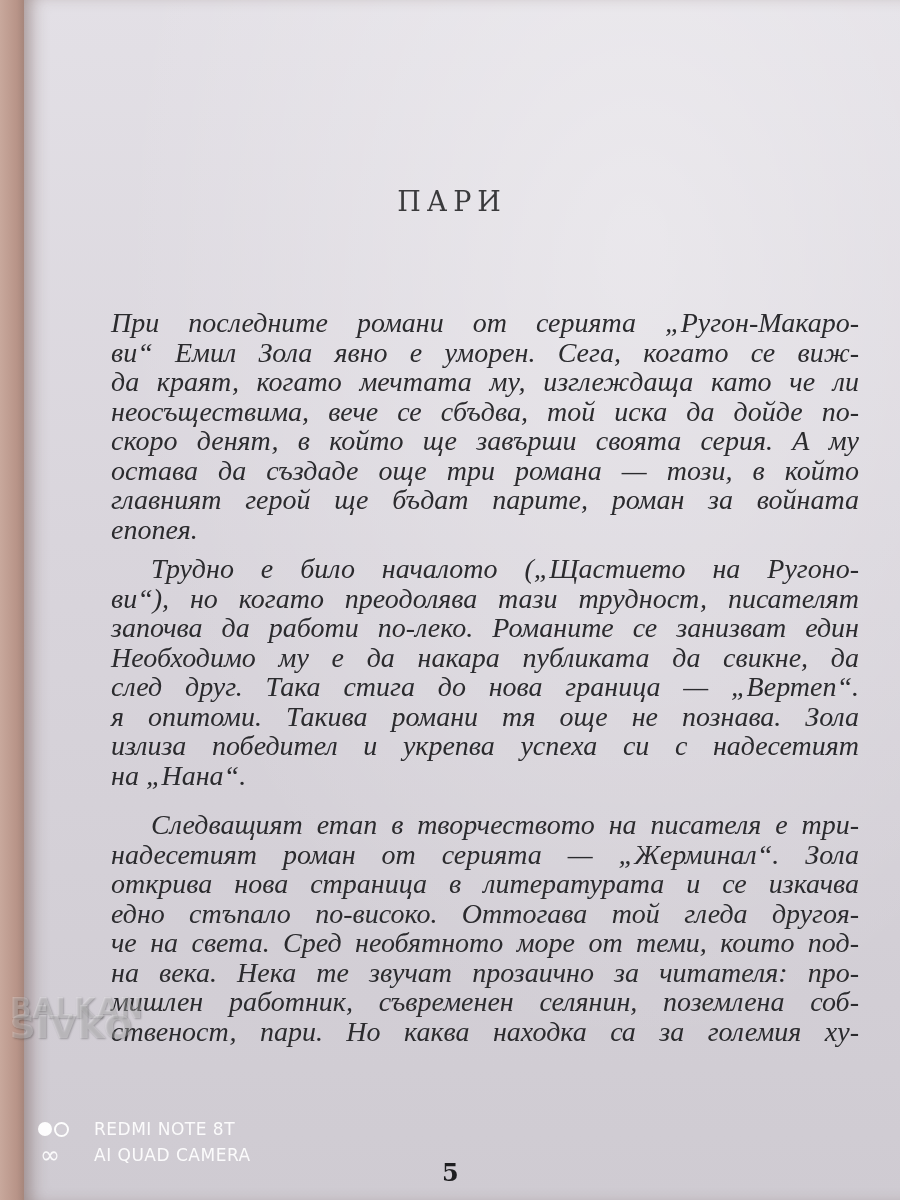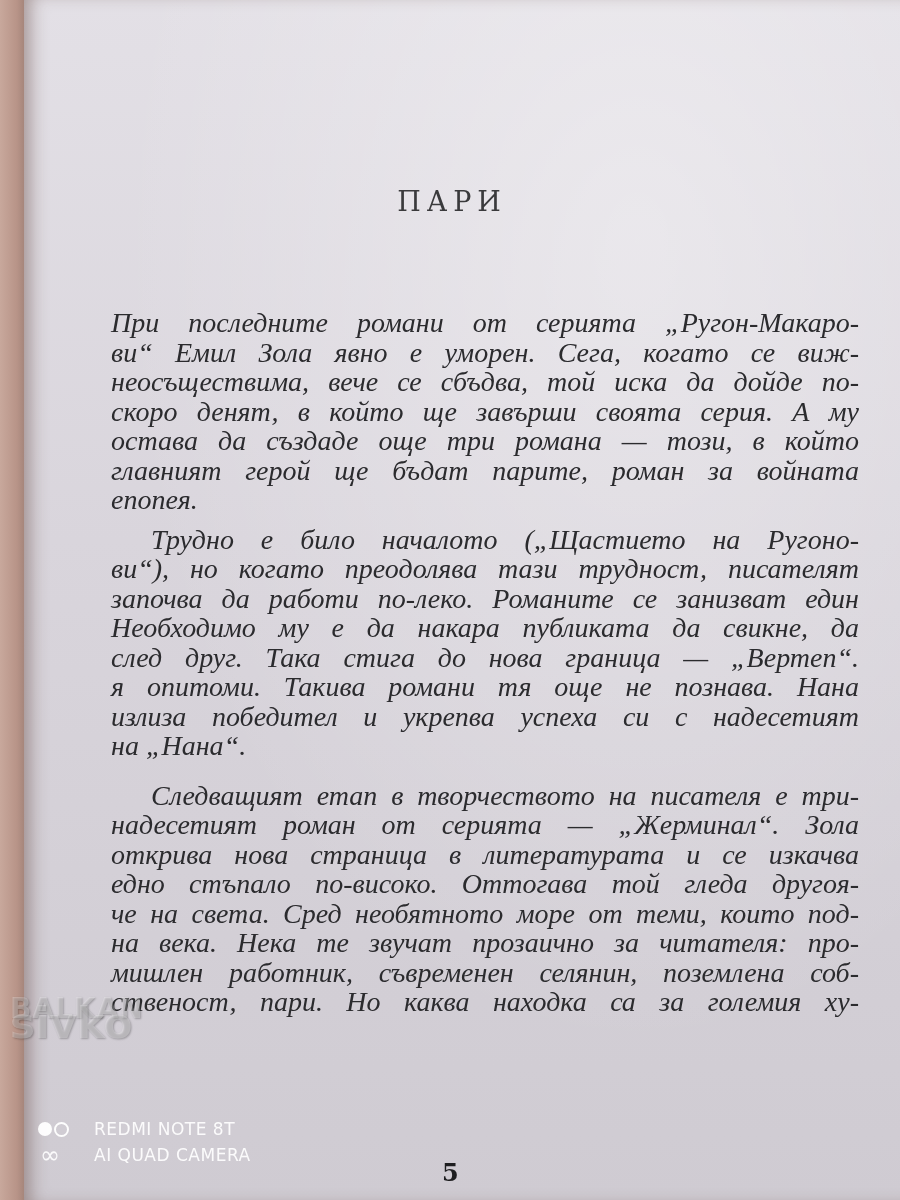--- a/index.html
+++ b/index.html
@@ -156,36 +156,37 @@
 
 <div class="page">
 
   <div class="chapter-title">ПАРИ</div>
 
   <div class="body-text">
 
     <div>
       <span class="line indent" style="padding-left:0">При последните романи от серията „Ругон-Макаро-</span>
       <span class="line">ви“ Емил Зола явно е уморен. Сега, когато се виж-</span>
+      <span class="line">да краят, когато мечтата му, изглеждаща като че ли</span>
       <span class="line">неосъществима, вече се сбъдва, той иска да дойде по-</span>
       <span class="line">скоро денят, в който ще завърши своята серия. А му</span>
       <span class="line">остава да създаде още три романа — този, в който</span>
       <span class="line">главният герой ще бъдат парите, роман за войната</span>
       <span class="line last">епопея.</span>
     </div>
 
     <span class="para-gap"></span>
 
     <div>
       <span class="line indent">Трудно е било началото („Щастието на Ругоно-</span>
       <span class="line">ви“), но когато преодолява тази трудност, писателят</span>
       <span class="line">започва да работи по-леко. Романите се занизват един</span>
       <span class="line">Необходимо му е да накара публиката да свикне, да</span>
       <span class="line">след друг. Така стига до нова граница — „Вертеп“.</span>
-      <span class="line">я опитоми. Такива романи тя още не познава. Нана</span>
+      <span class="line">я опитоми. Такива романи тя още не познава. Зола</span>
       <span class="line">излиза победител и укрепва успеха си с надесетият</span>
       <span class="line last">на „Нана“.</span>
     </div>
 
     <span class="para-gap" style="height:20px"></span>
 
     <div>
       <span class="line indent">Следващият етап в творчеството на писателя е три-</span>
       <span class="line">надесетият роман от серията — „Жерминал“. Зола</span>
       <span class="line">открива нова страница в литературата и се изкачва</span>

